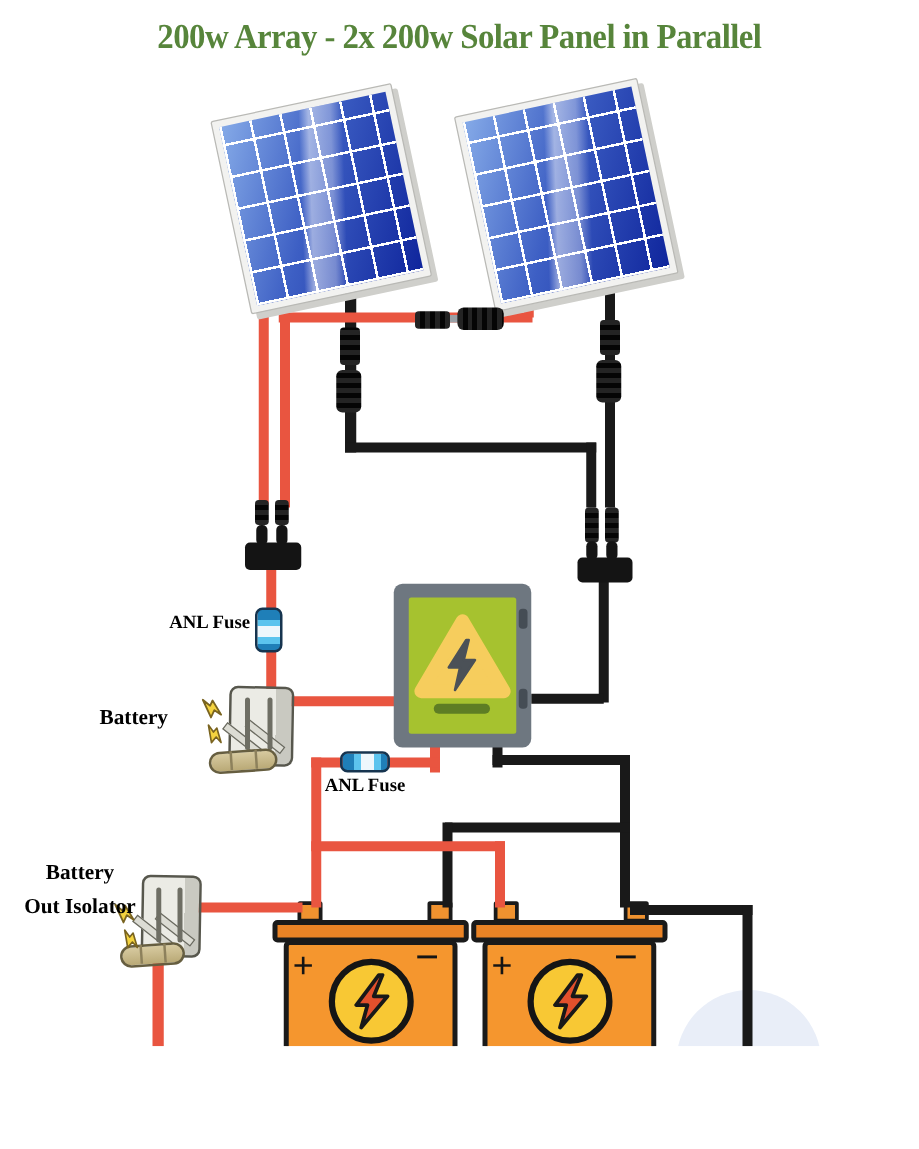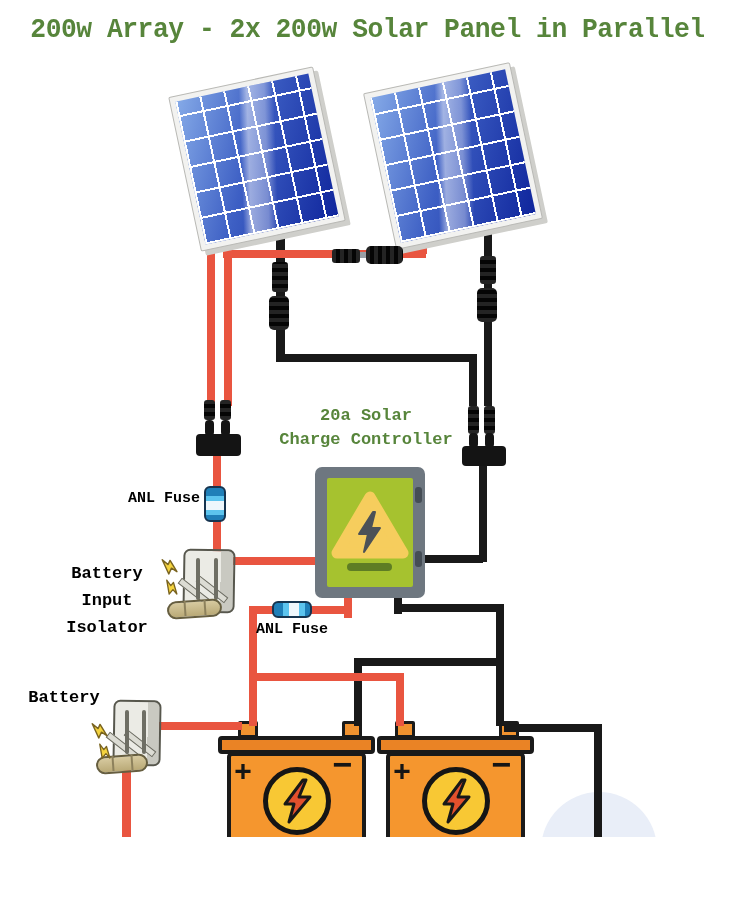--- a/index.html
+++ b/index.html
@@ -1,17 +1,17 @@
 <!DOCTYPE html>
 <html><head>
 <meta charset="utf-8">
 <style>
   html,body{margin:0;padding:0;background:#fff;}
   #stage{position:relative;width:735px;height:837px;background:#ffffff;overflow:hidden;
-         font-family:Liberation Mono, monospace;}
+         font-family:Liberation Serif, serif;}
   .abs{position:absolute;box-sizing:border-box;}
   
   .title{top:14px;left:0;width:735px;text-align:center;font-size:28px;font-weight:700;
          color:#57853b;transform:scaleX(.94);letter-spacing:-.5px;z-index:8;}
   .green-label{color:#57853b;font-weight:700;z-index:8;}
   .teal-label{color:#000000;font-weight:700;z-index:8;}
   
   .wire{z-index:3;}
   .wire.red{background:#e95540;}
   .wire.black{background:#191919;z-index:2;}
@@ -130,24 +130,20 @@
     <div class="abs ctrl-face" style="left:12px;top:11px;width:86px;height:109px;"></div>
     <div class="abs hinge" style="left:100px;top:20px;width:7px;height:16px;"></div>
     <div class="abs hinge" style="left:100px;top:84px;width:7px;height:16px;"></div>
   </div>
   <svg class="abs boltsvg" style="left:330px;top:490px;z-index:5;" width="80" height="72" viewBox="0 0 80 72">
     <path d="M40 7 L73 63 L7 63 Z" fill="#f6cd5d" stroke="#f6cd5d" stroke-width="11" stroke-linejoin="round"></path>
     <path d="M43 22 L29 44 L38 44 L34 62 L50 38 L41 38 L45 22 Z" fill="#4b5157" stroke="#4b5157" stroke-width="2" stroke-linejoin="round"></path>
   </svg>
   <div class="abs ctrl-bar" style="left:347px;top:563px;width:45px;height:8px;"></div>
 
-  <div class="abs green-label" style="left:256px;top:404px;width:220px;text-align:center;font-size:17px;line-height:24px;">
-    <div>20a Solar</div>
-    <div>Charge Controller</div>
-  </div>
 
   <div class="abs fuse v" style="left:204px;top:486px;width:22px;height:36px;"></div>
   <div class="abs teal-label" style="left:118px;top:490px;width:82px;text-align:right;font-size:15px;">ANL Fuse</div>
 
   <div class="abs fuse h" style="left:272px;top:601px;width:40px;height:17px;"></div>
   <div class="abs teal-label" style="left:252px;top:621px;width:80px;text-align:center;font-size:15px;">ANL Fuse</div>
 
   <div class="abs iso-box" style="left:183px;top:549px;width:52px;height:64px;transform:rotate(1deg);"></div>
   <div class="abs iso-slot" style="left:196px;top:558px;width:4px;height:42px;"></div>
   <div class="abs iso-slot" style="left:214px;top:558px;width:4px;height:42px;"></div>
@@ -157,39 +153,39 @@
   <div class="abs iso-seam" style="left:184px;top:601px;height:15px;transform:rotate(-4deg);"></div>
   <div class="abs iso-seam" style="left:204px;top:600px;height:15px;transform:rotate(-4deg);"></div>
   <svg class="abs boltsvg" style="left:158px;top:556px;transform:rotate(115deg);" width="22" height="22" viewBox="0 0 24 24">
     <path d="M13 2 L5 14 L10 14 L8 22 L19 9 L12 9 Z" fill="#f4d33f" stroke="#7a6420" stroke-width="1.6" stroke-linejoin="round"></path>
   </svg>
   <svg class="abs boltsvg" style="left:161px;top:578px;transform:rotate(130deg);" width="20" height="20" viewBox="0 0 24 24">
     <path d="M13 2 L5 14 L10 14 L8 22 L19 9 L12 9 Z" fill="#f4d33f" stroke="#7a6420" stroke-width="1.6" stroke-linejoin="round"></path>
   </svg>
   <div class="abs teal-label" style="left:38px;top:560px;width:138px;text-align:center;font-size:17px;line-height:27px;">
     <div>Battery</div>
-    <div>Input Isolator</div>
   </div>
 
   <div class="abs iso-box" style="left:113px;top:700px;width:48px;height:66px;transform:rotate(1deg);"></div>
   <div class="abs iso-slot" style="left:125px;top:710px;width:4px;height:44px;"></div>
   <div class="abs iso-slot" style="left:142px;top:710px;width:4px;height:44px;"></div>
   <div class="abs iso-strap" style="left:104px;top:742px;width:36px;height:7px;transform:rotate(38deg);"></div>
   <div class="abs iso-strap" style="left:122px;top:740px;width:36px;height:7px;transform:rotate(38deg);"></div>
   <div class="abs iso-cyl" style="left:96px;top:755px;width:52px;height:18px;transform:rotate(-4deg);"></div>
   <div class="abs iso-seam" style="left:112px;top:756px;height:15px;transform:rotate(-4deg);"></div>
   <div class="abs iso-seam" style="left:131px;top:755px;height:15px;transform:rotate(-4deg);"></div>
   <svg class="abs boltsvg" style="left:88px;top:720px;transform:rotate(115deg);" width="22" height="22" viewBox="0 0 24 24">
     <path d="M13 2 L5 14 L10 14 L8 22 L19 9 L12 9 Z" fill="#f4d33f" stroke="#7a6420" stroke-width="1.6" stroke-linejoin="round"></path>
   </svg>
   <svg class="abs boltsvg" style="left:94px;top:742px;transform:rotate(130deg);" width="20" height="20" viewBox="0 0 24 24">
     <path d="M13 2 L5 14 L10 14 L8 22 L19 9 L12 9 Z" fill="#f4d33f" stroke="#7a6420" stroke-width="1.6" stroke-linejoin="round"></path>
   </svg>
   <div class="abs teal-label" style="left:0px;top:684px;width:128px;text-align:center;font-size:17px;line-height:27px;">
     <div>Battery</div>
+    <div>Out Isolator</div>
   </div>
 
   <div class="abs bat-term" style="left:238px;top:721px;width:20px;height:17px;"></div>
   <div class="abs bat-term" style="left:342px;top:721px;width:20px;height:17px;"></div>
   <div class="abs bat-term" style="left:395px;top:721px;width:20px;height:17px;"></div>
   <div class="abs bat-term" style="left:499px;top:721px;width:20px;height:17px;"></div>
 
   <div class="abs bat-bar" style="left:218px;top:736px;width:157px;height:18px;"></div>
   <div class="abs bat-body" style="left:227px;top:752px;width:139px;height:99px;"></div>
   <div class="abs bat-sign" style="left:234px;top:758px;font-size:30px;">+</div>

